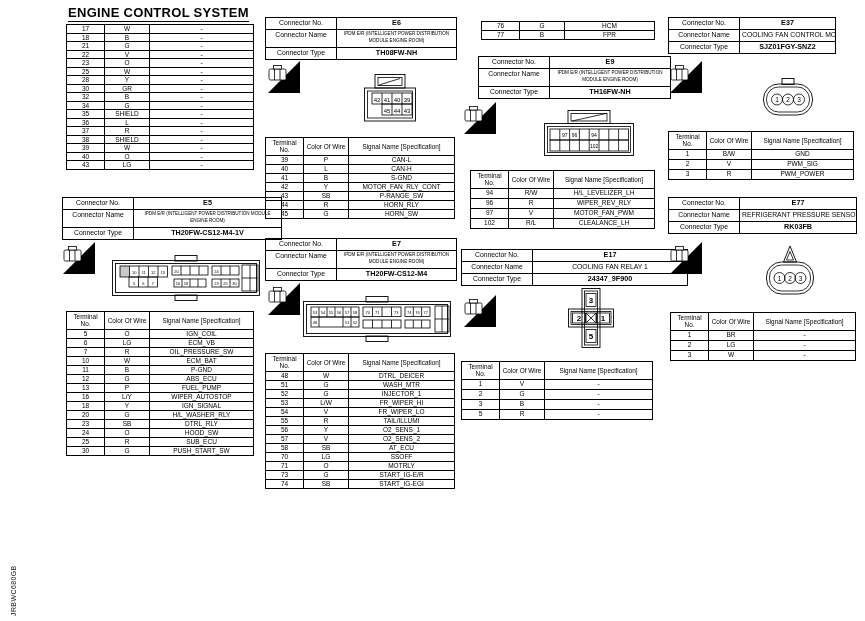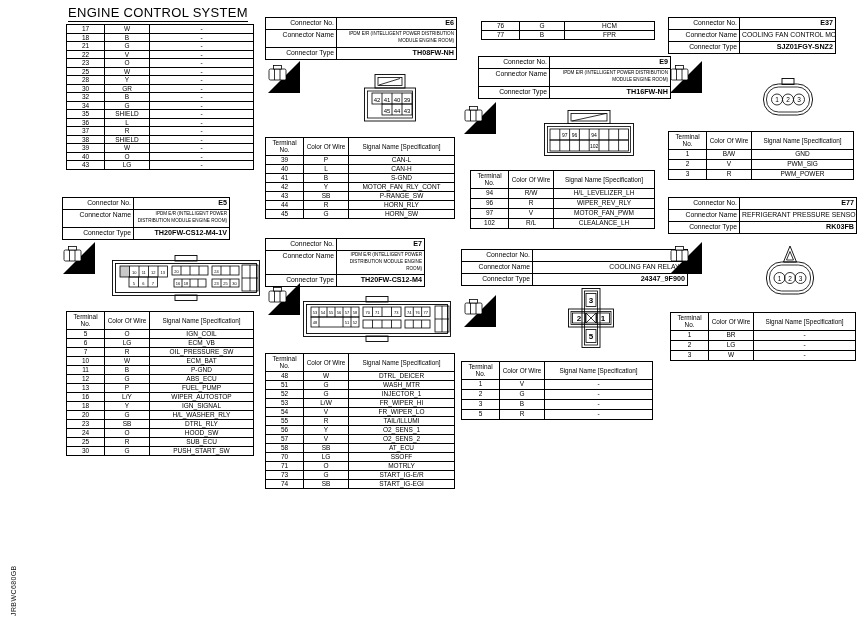--- a/index.html
+++ b/index.html
@@ -9,27 +9,27 @@
   table{border-collapse:collapse;table-layout:fixed}
   
   .dt{border:1.5px solid #000}
   .dt th,.dt td{border:1px solid #000;padding:0;font-size:6.5px;line-height:1.15;text-align:center;overflow:hidden}
   .dt td{height:8px;white-space:nowrap}
   .dt.r9 td{height:9px}
   .dt.r7 td{height:7.5px}
   .dt th{font-weight:normal;padding:1px 1px;font-size:6.4px}
   
   .it{border:1.5px solid #000}
-  .it td{border:1px solid #000;font-size:6.8px;padding:1px 2px;text-align:right;line-height:1.2;height:9px;overflow:hidden}
+  .it td{border:1px solid #000;font-size:6.8px;padding:1px 2px;text-align:center;line-height:1.2;height:9px;overflow:hidden}
   .it td.lbl{width:66px}
   .it td.val{font-weight:bold;font-size:7.2px;white-space:nowrap}
   .it tr.nr td{height:15px;vertical-align:top}
   .it td.tiny{font-weight:normal;font-size:4.6px;white-space:normal;line-height:1.5}
   .it td.nm{font-weight:normal;font-size:6.8px;white-space:nowrap}
-  .title{position:absolute;font-size:13px;font-weight:normal;letter-spacing:.3px;
+  .title{position:absolute;font-size:13px;font-weight:bold;letter-spacing:.3px;
          border-bottom:1.5px solid #000;padding-bottom:1px}
   .footer{position:absolute;transform:rotate(-90deg);transform-origin:0 0;font-size:7px;
           letter-spacing:.4px;color:#111}
   svg.draw{position:absolute;overflow:visible}
   .ln{stroke:#000;fill:none;stroke-width:.9}
   .lnt{stroke:#000;fill:none;stroke-width:.8}
   svg text{font-family:"Liberation Sans",sans-serif;fill:#000}
 </style>
 </head>
 <body>
@@ -125,21 +125,21 @@
         <td>-</td>
       </tr>
       <tr>
         <td>43</td>
         <td>LG</td>
         <td>-</td>
       </tr>
     </tbody>
 </table>
 
-<table class="it abs" style="left:62px;top:197px;width:168px">
+<table class="it abs" style="left:62px;top:197px;width:220px">
   <tbody>
       <tr>
         <td class="lbl">Connector No.</td>
       <td class="val">E5</td>
       </tr>
   <tr class="nr">
         <td class="lbl">Connector Name</td>
       <td class="tiny">IPDM E/R (INTELLIGENT POWER DISTRIBUTION MODULE ENGINE ROOM)</td>
       </tr>
   <tr>
@@ -379,21 +379,21 @@
         <td>HORN_RLY</td>
       </tr>
       <tr>
         <td>45</td>
         <td>G</td>
         <td>HORN_SW</td>
       </tr>
     </tbody>
 </table>
 
-<table class="it abs" style="left:265px;top:238px;width:160px">
+<table class="it abs" style="left:265px;top:238px;width:192px">
   <tbody>
       <tr>
         <td class="lbl">Connector No.</td>
       <td class="val">E7</td>
       </tr>
   <tr class="nr">
         <td class="lbl">Connector Name</td>
       <td class="tiny">IPDM E/R (INTELLIGENT POWER DISTRIBUTION MODULE ENGINE ROOM)</td>
       </tr>
   <tr>

